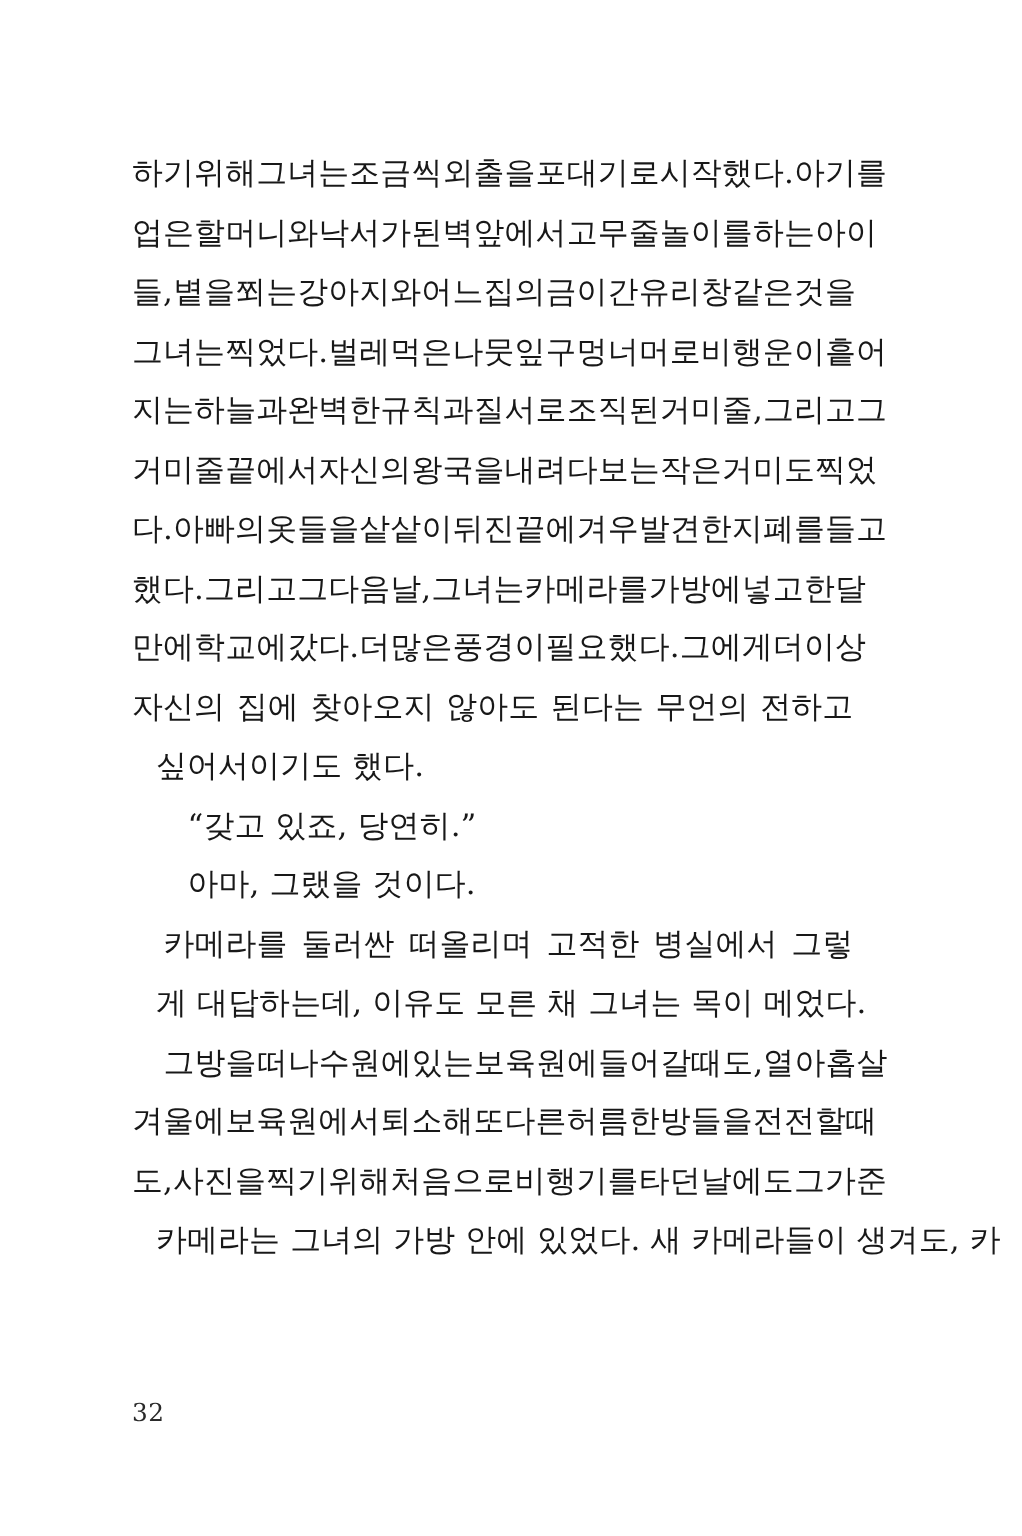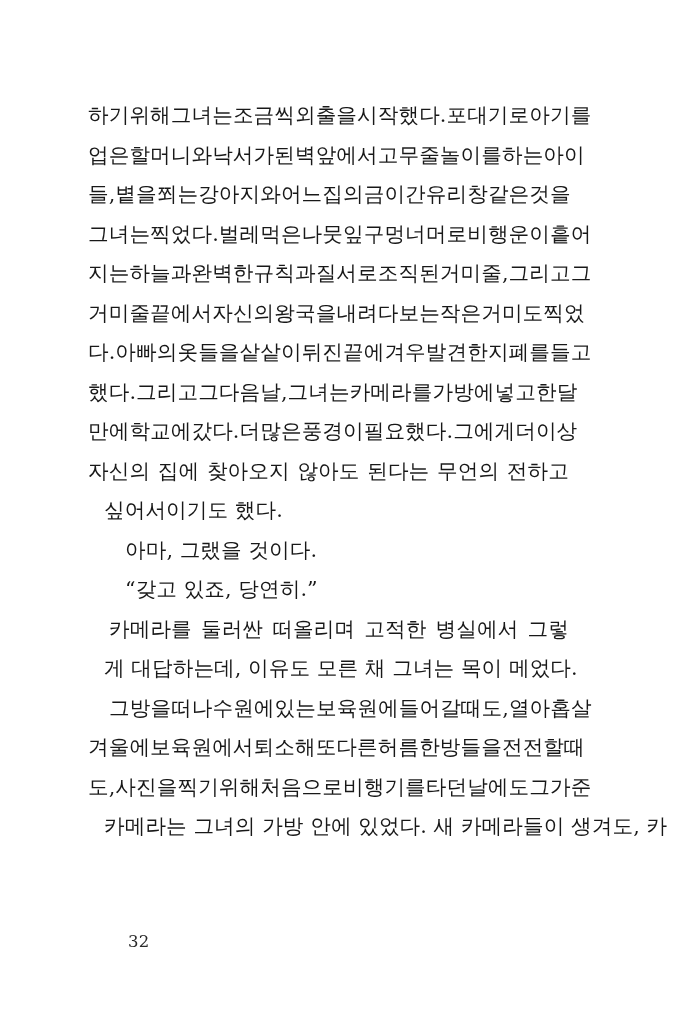--- a/index.html
+++ b/index.html
@@ -63,37 +63,36 @@
   }
   #page-number {
     position: absolute;
     left: 88px;
     top: 932px;
     font-size: 16.5px;
     line-height: 20px;
     color: #2a2a2a;
     font-family: "DejaVu Serif", "Liberation Serif", serif;
     letter-spacing: 0.3px;
-    margin-left: 40px;
   }
 </style>
 </head>
 <body>
 
 <div id="page">
 
   <div id="text-block">
       <div class="line just">
         <span class="w">하기</span>
         <span class="w">위해</span>
         <span class="w">그녀는</span>
         <span class="w">조금씩</span>
         <span class="w">외출을</span>
+        <span class="w">포대기로</span>
         <span class="w">시작했다.</span>
-        <span class="w">포대기로</span>
         <span class="w">아기를</span>
       </div>
       <div class="line just">
         <span class="w">업은</span>
         <span class="w">할머니와</span>
         <span class="w">낙서가</span>
         <span class="w">된</span>
         <span class="w">벽</span>
         <span class="w">앞에서</span>
         <span class="w">고무줄놀이를</span>
@@ -182,22 +181,22 @@
       <div class="line just">
         <span class="w">자신의</span>
         <span class="w">집에</span>
         <span class="w">찾아오지</span>
         <span class="w">않아도</span>
         <span class="w">된다는</span>
         <span class="w">무언의</span>
         <span class="w">전하고</span>
       </div>
       <div class="line last">싶어서이기도 했다.</div>
+      <div class="line indent last">“갖고 있죠, 당연히.”</div>
       <div class="line indent last">아마, 그랬을 것이다.</div>
-      <div class="line indent last">“갖고 있죠, 당연히.”</div>
       <div class="line indent just">
         <span class="w">카메라를</span>
         <span class="w">둘러싼</span>
         <span class="w">떠올리며</span>
         <span class="w">고적한</span>
         <span class="w">병실에서</span>
         <span class="w">그렇</span>
       </div>
       <div class="line last">게 대답하는데, 이유도 모른 채 그녀는 목이 메었다.</div>
       <div class="line indent just">

